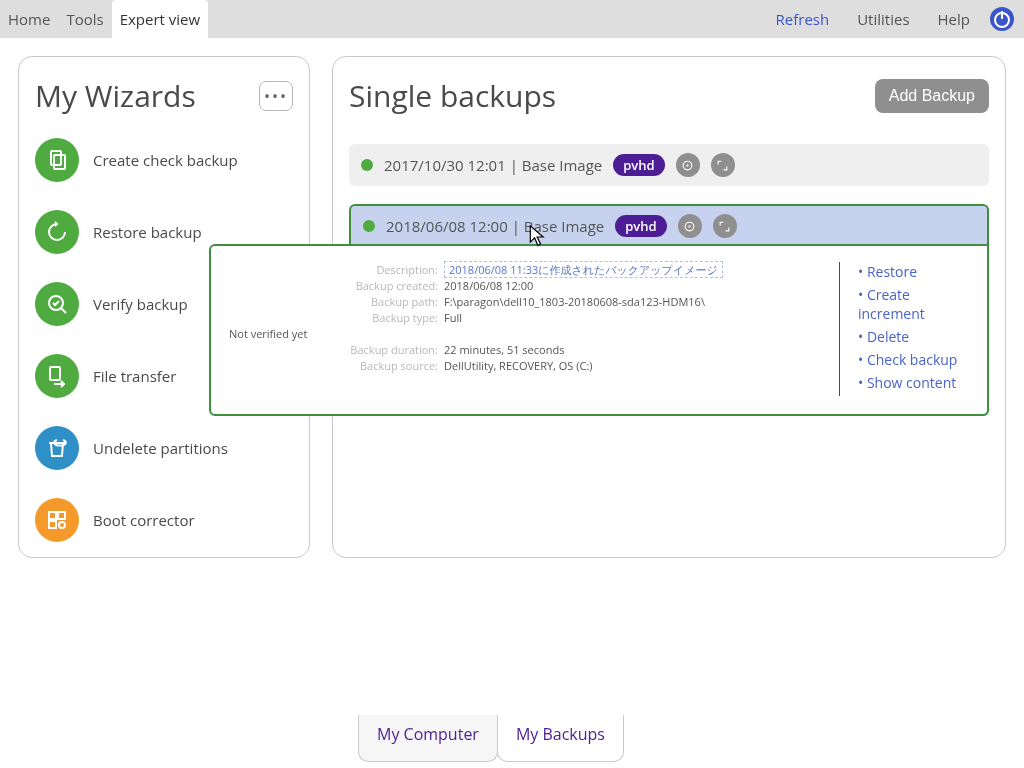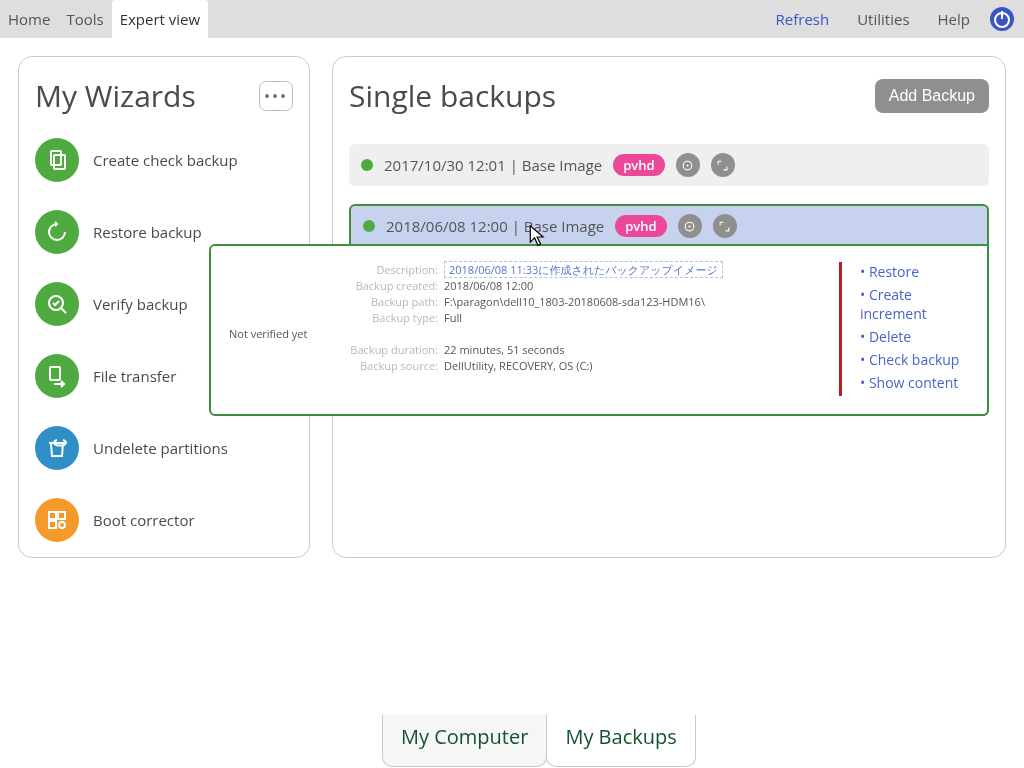--- a/index.html
+++ b/index.html
@@ -156,21 +156,21 @@
     border-bottom-left-radius: 0;
     border-bottom-right-radius: 0;
     margin-bottom: 0;
   }
   .status-dot {
     width: 12px; height: 12px; border-radius: 50%;
     background: #4fab3f;
     flex: 0 0 12px;
   }
   .pill {
-    background: #ec4899;
+    background: #4c1d95;
     color: #fff;
     border-radius: 12px;
     padding: 2px 10px;
     font-size: 13px;
     font-weight: 600;
   }
   .icon-circle {
     width: 24px; height: 24px; border-radius: 50%;
     background: #8f8f8f;
     display: inline-flex; align-items: center; justify-content: center;
@@ -217,21 +217,21 @@
   .detail-row .v { color: #555; }
   .desc-val {
     border: 1px dashed #b0c0e8;
     color: #5a75c8;
     padding: 0 4px;
     cursor: text;
   }
   .details-actions {
     width: 130px;
     flex: 0 0 130px;
-    border-left: 3px solid #b91c1c;
+    border-left: 1px solid #b91c1c;
     padding-left: 18px;
     margin-left: 12px;
   }
   .details-actions a {
     display: block;
     font-size: 14px;
     color: #4a63c8;
     text-decoration: none;
     margin-bottom: 4px;
     cursor: pointer;
@@ -240,23 +240,22 @@
     content: "• ";
     color: #4a63c8;
   }
 
   
   .bottom-tabs {
     position: absolute;
     left: 358px;
     top: 715px;
     display: flex;
-    font-size: 20px;
-    color: #14532d;
-    margin-left: 24px;
+    font-size: 16px;
+    color: #4c1d95;
   }
   .btab {
     padding: 8px 18px 10px 18px;
     border: 1px solid #c9c9c9;
     border-top: none;
     border-bottom-left-radius: 10px;
     border-bottom-right-radius: 10px;
     background: #f6f6f6;
     cursor: pointer;
     margin-right: -1px;

